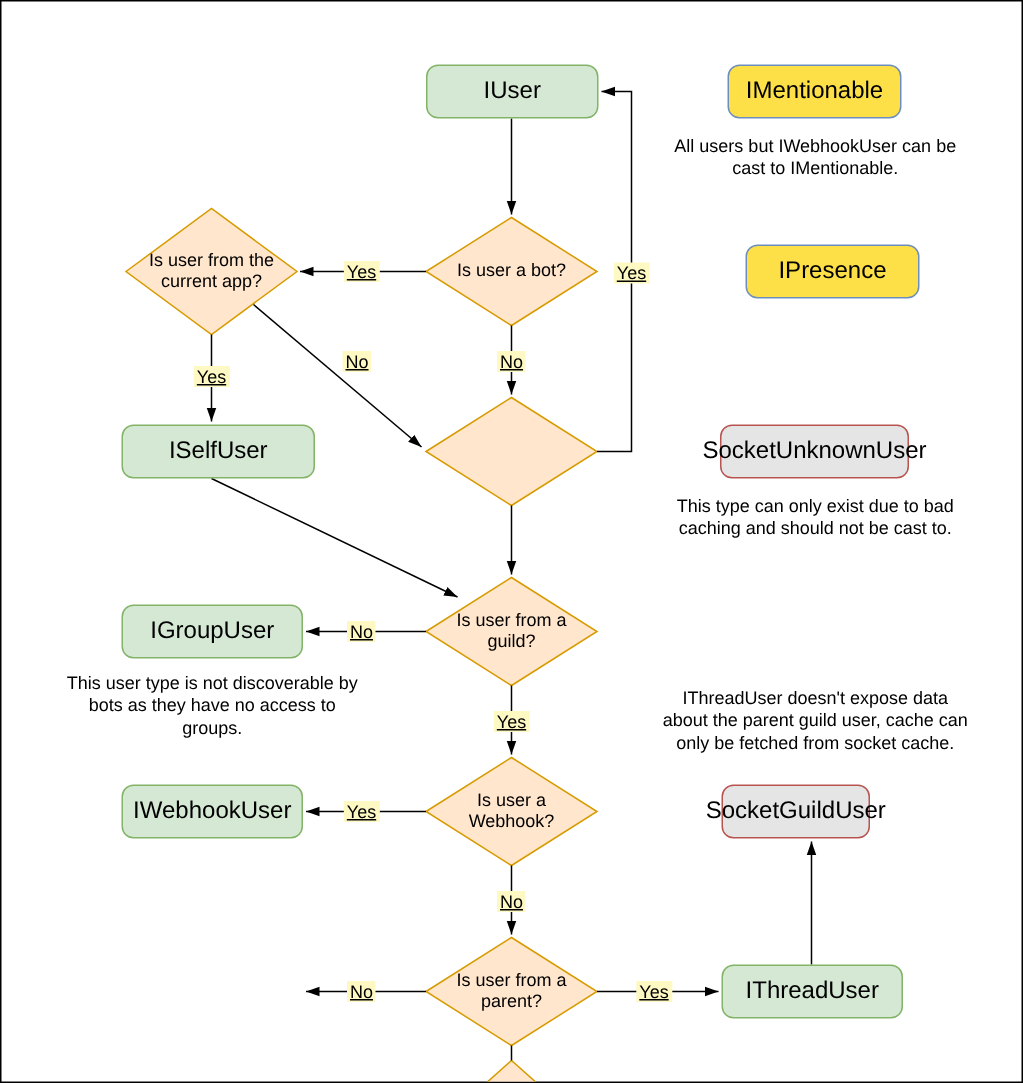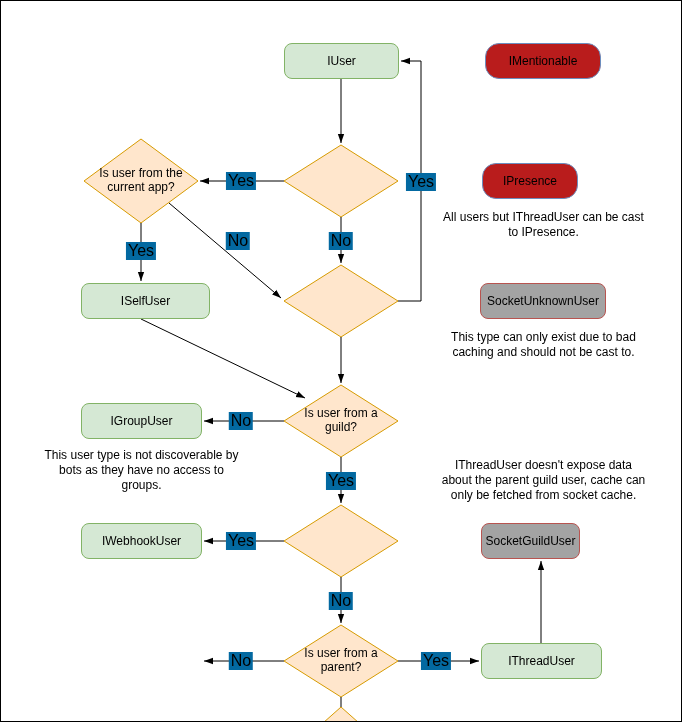--- a/index.html
+++ b/index.html
@@ -12,32 +12,32 @@
     font-family:"Liberation Sans",sans-serif;
     color:#000;
     overflow:hidden;
   }
   svg.layer{position:absolute;left:0;top:0;width:682px;height:722px;}
   svg.layer polygon.diamond{fill:#ffe6cc;stroke:#d79b00;stroke-width:1;}
   svg.layer path.edge{fill:none;stroke:#000;stroke-width:1;}
   .node{
     position:absolute;height:36px;box-sizing:border-box;
     display:flex;align-items:center;justify-content:center;
-    border-radius:8px;border:1px solid;font-size:12px;text-align:center;
+    border-radius:8px;border:1px solid;font-size:16px;text-align:center;
   }
   .green{background:#d5e8d4;border-color:#82b366;}
-  .blue{background:#b91c1c;border-color:#6c8ebf;border-radius:14px;}
-  .red{background:#a3a3a3;border-color:#b85450;}
+  .blue{background:#fde047;border-color:#6c8ebf;}
+  .red{background:#e5e5e5;border-color:#b85450;}
   .dtext{
     position:absolute;display:flex;align-items:center;justify-content:center;
     text-align:center;font-size:12px;line-height:1.15;
   }
   .elabel{
     position:absolute;transform:translate(-50%,-50%);
-    background:#0369a1;font-size:16px;line-height:1;padding:1px 2px;
+    background:#fef9c3;font-size:12px;line-height:1;padding:1px 2px;text-decoration:underline;
   }
   .note{
     position:absolute;font-size:12px;line-height:1.25;text-align:center;
   }
 </style>
 </head>
 <body>
 
 <div class="canvas">
 
@@ -73,42 +73,44 @@
       <path class="edge" d="M340,576 L340,622" marker-end="url(#arrow)"></path>
       <path class="edge" d="M283,660 L203,660" marker-end="url(#arrow)"></path>
       <path class="edge" d="M397,660 L478,660" marker-end="url(#arrow)"></path>
       <path class="edge" d="M540,642 L540,560" marker-end="url(#arrow)"></path>
       <path class="edge" d="M340,696 L340,706"></path>
     </g>
   </svg>
 
   <div class="node green" style="left:283px;top:42px;width:115px">IUser</div>
   <div class="node blue" style="left:484px;top:42px;width:116px">IMentionable</div>
-  <div class="node blue" style="left:481px;top:162px;width:96px">IPresence</div>
+  <div class="node blue" style="left:496px;top:162px;width:116px">IPresence</div>
   <div class="node red" style="left:479px;top:282px;width:126px">SocketUnknownUser</div>
   <div class="node green" style="left:80px;top:282px;width:129px">ISelfUser</div>
   <div class="node green" style="left:80px;top:402px;width:121px">IGroupUser</div>
   <div class="node green" style="left:80px;top:522px;width:121px">IWebhookUser</div>
   <div class="node red" style="left:480px;top:522px;width:99px">SocketGuildUser</div>
   <div class="node green" style="left:480px;top:642px;width:121px">IThreadUser</div>
 
   <div class="dtext" style="left:85px;top:150px;width:110px;height:60px">Is user from the current app?</div>
+  <div class="dtext" style="left:285px;top:162px;width:110px;height:36px">Is user a bot?</div>
   <div class="dtext" style="left:290px;top:396px;width:100px;height:48px">Is user from a guild?</div>
+  <div class="dtext" style="left:290px;top:516px;width:100px;height:48px">Is user a Webhook?</div>
   <div class="dtext" style="left:290px;top:636px;width:100px;height:48px">Is user from a parent?</div>
 
   <div class="elabel" style="left:240px;top:180px">Yes</div>
   <div class="elabel" style="left:420px;top:181px">Yes</div>
   <div class="elabel" style="left:340px;top:240px">No</div>
   <div class="elabel" style="left:237px;top:240px">No</div>
   <div class="elabel" style="left:140px;top:250px">Yes</div>
   <div class="elabel" style="left:240px;top:420px">No</div>
   <div class="elabel" style="left:340px;top:480px">Yes</div>
   <div class="elabel" style="left:240px;top:540px">Yes</div>
   <div class="elabel" style="left:340px;top:600px">No</div>
   <div class="elabel" style="left:240px;top:660px">No</div>
   <div class="elabel" style="left:435px;top:660px">Yes</div>
 
-  <div class="note" style="left:440px;top:209px;width:205px">All users but IThreadUser can be cast to IPresence.</div>
+  <div class="note" style="left:440px;top:89px;width:205px">All users but IWebhookUser can be cast to IMentionable.</div>
   <div class="note" style="left:38px;top:447px;width:205px">This user type is not discoverable by bots as they have no access to groups.</div>
   <div class="note" style="left:440px;top:329px;width:205px">This type can only exist due to bad caching and should not be cast to.</div>
   <div class="note" style="left:440px;top:457px;width:205px">IThreadUser doesn't expose data about the parent guild user, cache can only be fetched from socket cache.</div>
 
 </div>
 
 </body></html>

